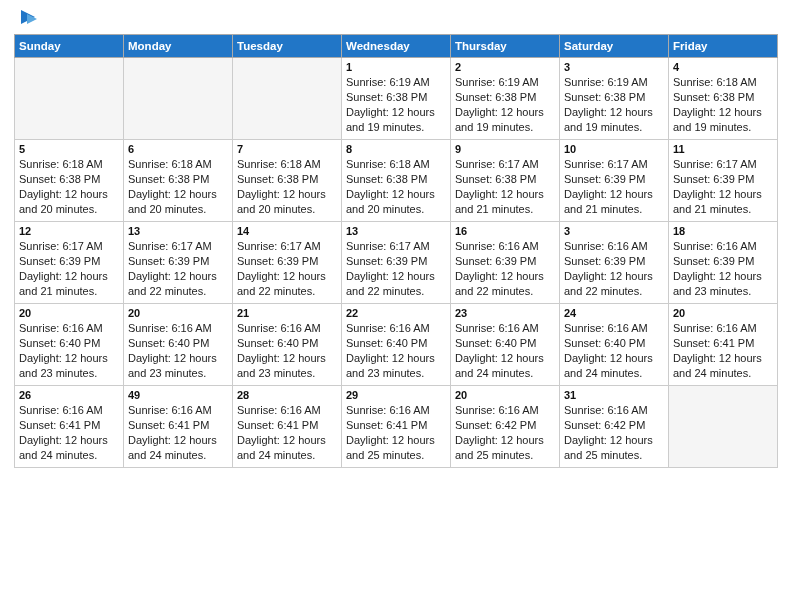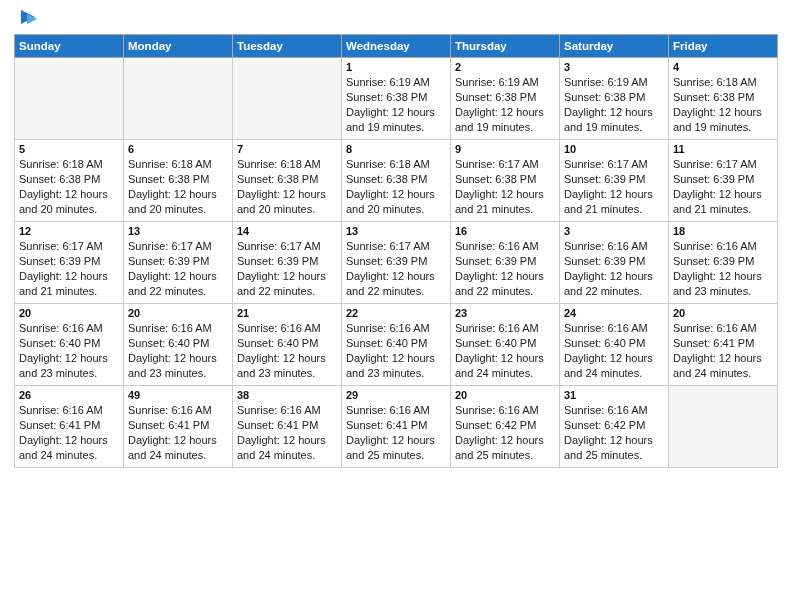--- a/index.html
+++ b/index.html
@@ -308,21 +308,21 @@
 Sunset: 6:41 PM
 Daylight: 12 hours and 24 minutes.</div>
           </td>
           <td>
             <div class="day-number">49</div>
             <div class="day-info">Sunrise: 6:16 AM
 Sunset: 6:41 PM
 Daylight: 12 hours and 24 minutes.</div>
           </td>
           <td>
-            <div class="day-number">38</div>
+            <div class="day-number">28</div>
             <div class="day-info">Sunrise: 6:16 AM
 Sunset: 6:41 PM
 Daylight: 12 hours and 24 minutes.</div>
           </td>
           <td>
             <div class="day-number">29</div>
             <div class="day-info">Sunrise: 6:16 AM
 Sunset: 6:41 PM
 Daylight: 12 hours and 25 minutes.</div>
           </td>

